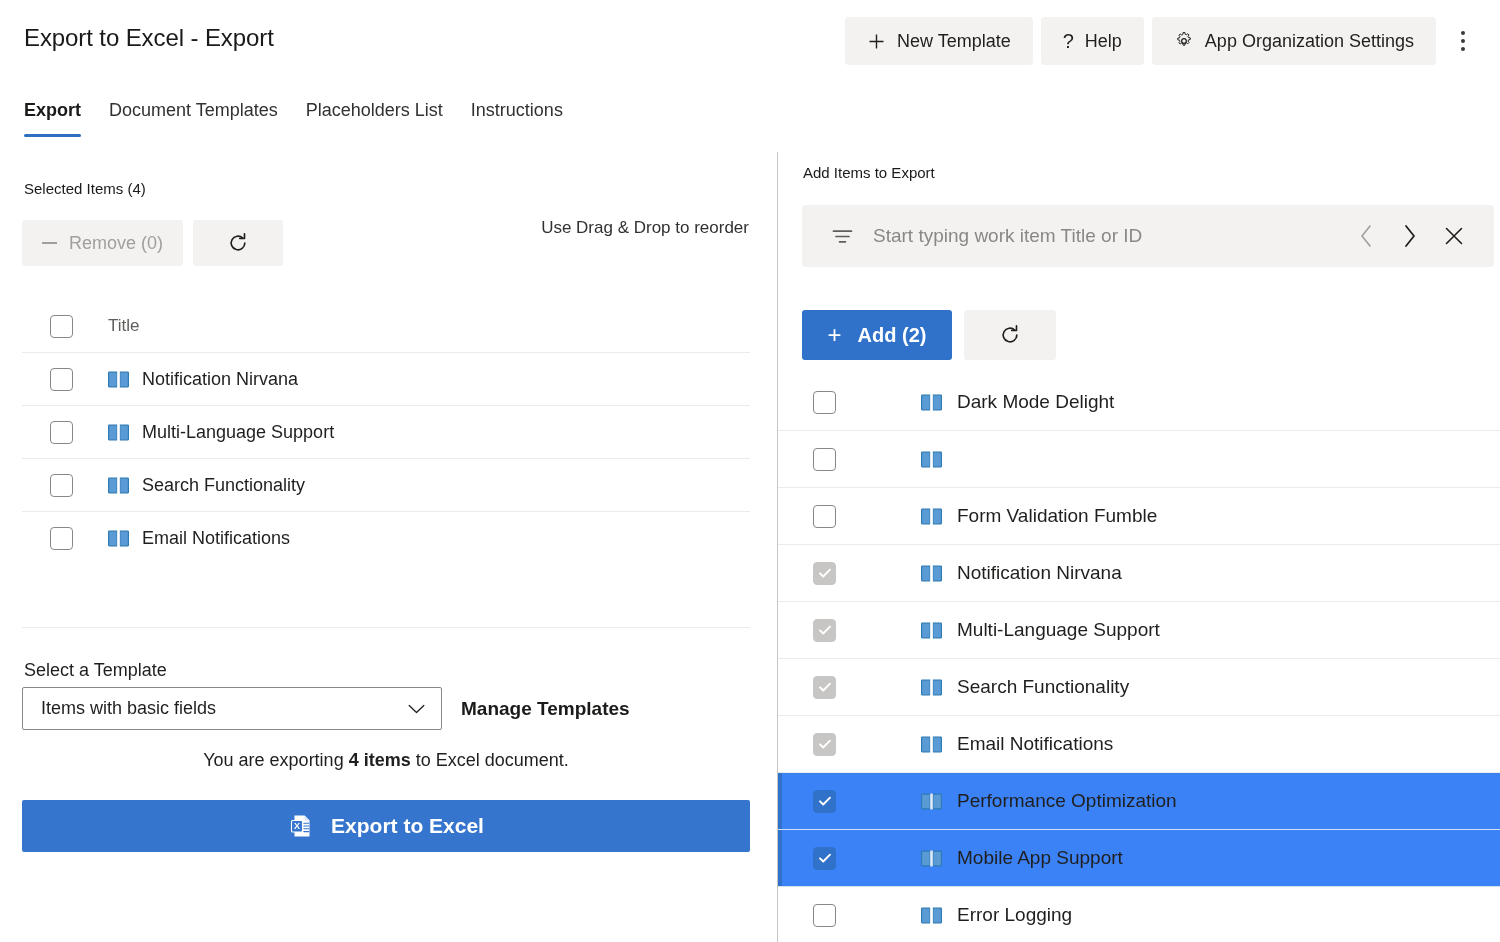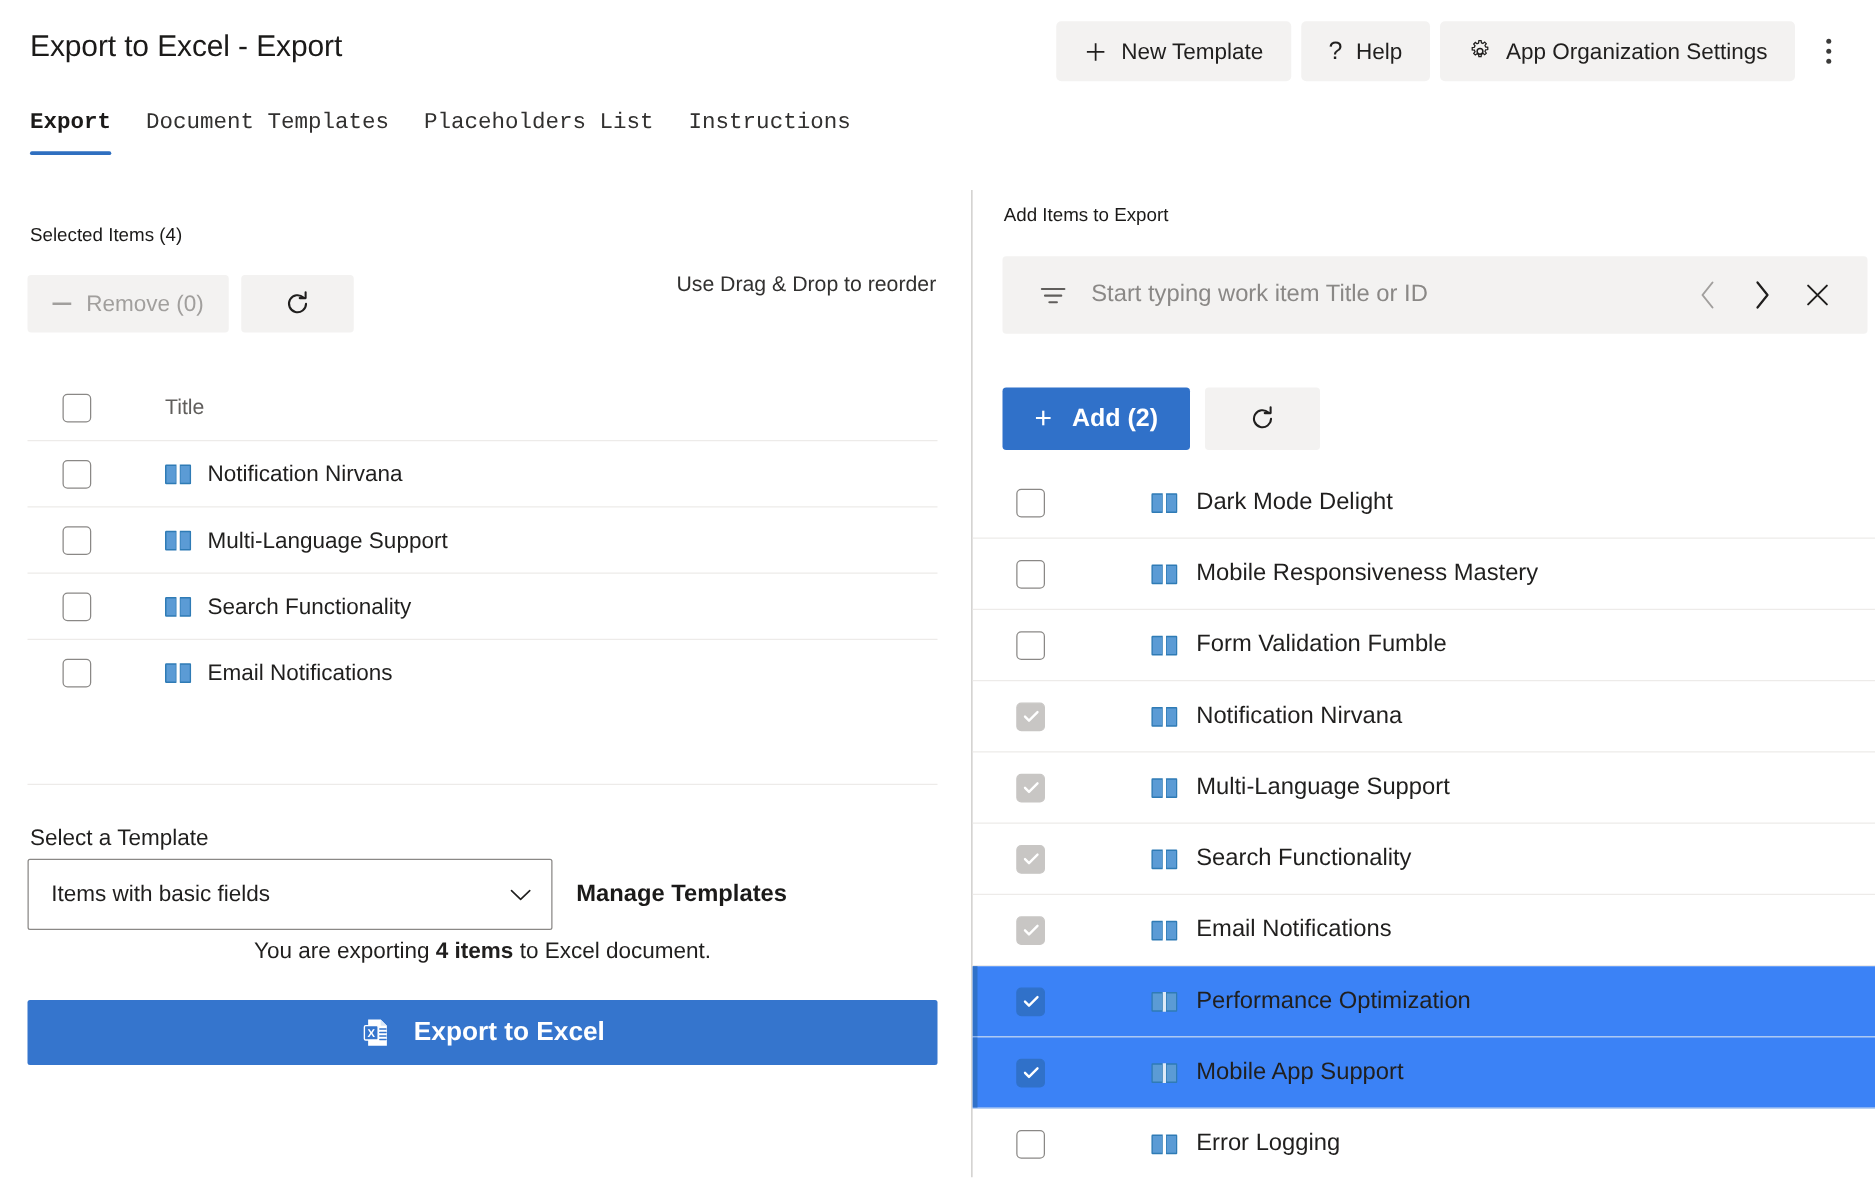--- a/index.html
+++ b/index.html
@@ -42,21 +42,21 @@
   .kebab i { width: 4px; height: 4px; border-radius: 50%; background: #3b3a39; display: block; }
 
   
   .tabs {
     position: absolute; top: 88px; left: 24px;
     display: flex; align-items: flex-end; gap: 0;
   }
   .tab {
     position: relative; padding: 0 14px 16px 14px;
     font-size: 18px; color: #323130; cursor: pointer; background: none;
-    border: none; font-family: Liberation Mono, monospace; white-space: nowrap;
+    border: none; font-family: Liberation Sans, sans-serif; white-space: nowrap; margin-top: 12px;
   }
   .tab:first-child { padding-left: 0; }
   .tab.active { font-weight: bold; color: #1b1a19; }
   .tab.active::after {
     content: ""; position: absolute; left: 0; right: 14px; bottom: 0;
     height: 3px; background: #2f6fc0; border-radius: 2px;
   }
 
   
   .vdivider {
@@ -87,21 +87,20 @@
   .drag-hint {
     position: absolute; right: 28px; top: 66px;
     font-size: 17px; color: #323130; white-space: nowrap;
   }
 
   
   .tbl { position: absolute; left: 22px; top: 148px; width: 728px; }
   .row {
     display: flex; align-items: center; height: 53px;
     border-bottom: 1px solid #edebe9;
-    gap: 24px;
   }
   .row.head { height: 53px; border-bottom: 1px solid #edebe9; }
   .row.last { border-bottom: none; }
   .cell-chk { width: 86px; display: flex; align-items: center; padding-left: 28px; }
   .col-title {
     font-size: 17px; color: #605e5c; display: flex; align-items: center; gap: 12px;
   }
   .cell-title {
     font-size: 18px; color: #201f1e; display: flex; align-items: center; gap: 13px;
     white-space: nowrap;
@@ -121,21 +120,21 @@
   .cb .tick { display: none; width: 14px; height: 14px; }
   .cb.checked .tick, .cb.disabled-checked .tick { display: block; }
 
   
   .book { width: 21px; height: 17px; flex: none; display: block; }
 
   
   .tmpl-label { position: absolute; left: 24px; top: 508px; font-size: 18px; color: #201f1e; }
   .tmpl-row { position: absolute; left: 22px; top: 535px; display: flex; align-items: center; gap: 19px; }
   .select {
-    width: 420px; height: 57px; border: 1px solid #8a8886; border-radius: 2px;
+    width: 420px; height: 43px; border: 1px solid #8a8886; border-radius: 2px;
     background: #fff; display: flex; align-items: center; justify-content: space-between;
     padding: 0 16px 0 18px; font-size: 18px; color: #201f1e; cursor: pointer;
   }
   .chev { width: 17px; height: 10px; display: block; }
   .manage-link { font-size: 19px; font-weight: bold; color: #1b1a19; cursor: pointer; white-space: nowrap; }
 
   .export-note {
     position: absolute; left: 0; top: 598px; width: 772px; text-align: center;
     font-size: 18px; color: #201f1e;
   }
@@ -464,21 +463,20 @@
           </span>
         </div>
         <div class="cell-title">
           <span>
             <svg class="book" viewBox="0 0 21 17">
               <rect x="0.6" y="1.2" width="8.6" height="14.6" rx="0.5" fill="#5b9bd5" stroke="#2f7bb5" stroke-width="1.2"></rect>
               <rect x="11.8" y="1.2" width="8.6" height="14.6" rx="0.5" fill="#5b9bd5" stroke="#2f7bb5" stroke-width="1.2"></rect>
               <rect x="9.2" y="0.6" width="2.6" height="15.8" fill="#ffffff"></rect>
             </svg>
           </span>
-          <span>Mobile Responsiveness Mastery</span>
         </div>
       </div>
 
       <div class="rrow">
         <div class="cell-chk">
           <span class="cb">
             
           </span>
         </div>
         <div class="cell-title">

